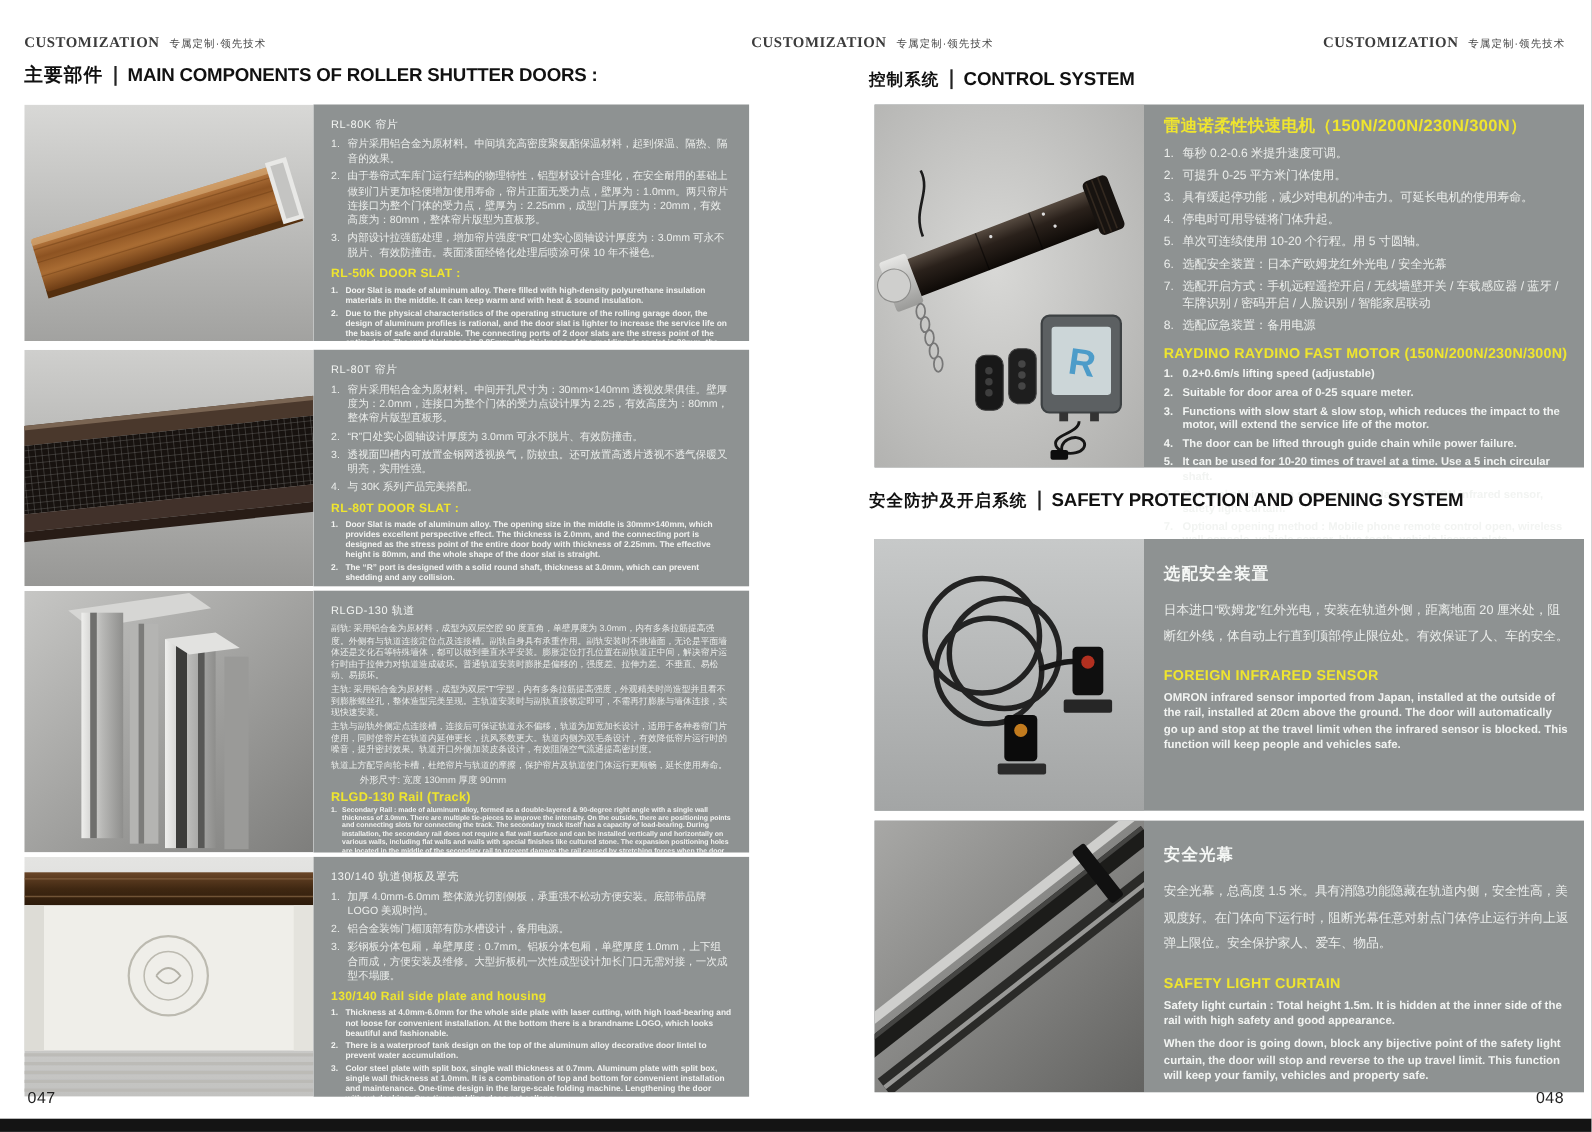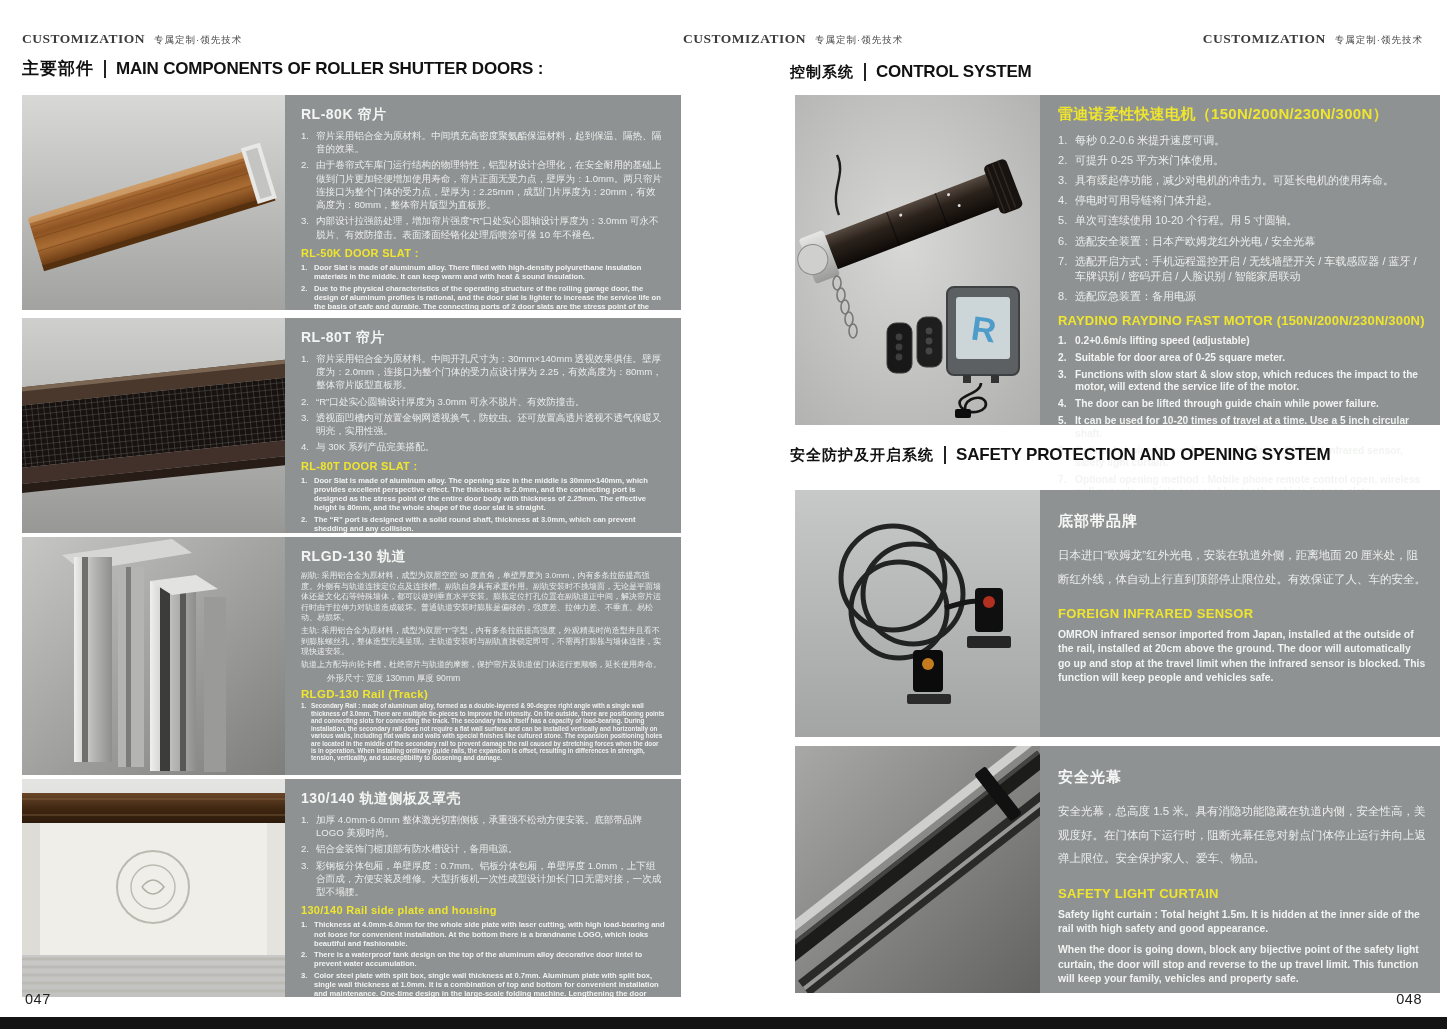--- a/index.html
+++ b/index.html
@@ -21,21 +21,21 @@
   .sect-title{position:absolute;display:flex;align-items:center;white-space:nowrap;}
   .sect-title .zh{font-size:17px;font-weight:700;color:#111;letter-spacing:1px;}
   .sect-title .vbar{display:inline-block;width:2px;height:18px;background:#222;margin:0 10px;}
   .sect-title .en{font-size:17px;font-weight:700;color:#111;letter-spacing:-.2px;}
 
   
   .sec{position:absolute;left:22px;display:flex;}
   .photo{width:263px;flex:0 0 263px;overflow:hidden;}
   .photo svg{display:block;}
   .panel{width:396px;flex:0 0 396px;background:var(--gray);color:var(--body);padding:11px 16px 8px 16px;overflow:hidden;}
-  .zh-title{font-size:14px;color:#f3f5f3;font-weight:700;margin-bottom:5px;letter-spacing:.5px;}
+  .zh-title{font-size:10px;color:#f3f5f3;font-weight:400;margin-bottom:5px;letter-spacing:.5px;}
   ol.zh-list,ol.en-list{list-style:none;counter-reset:n;}
   ol li{counter-increment:n;position:relative;padding-left:15px;margin-bottom:3px;}
   ol li::before{content:counter(n) ".";position:absolute;left:0;top:0;}
   .zh-list{font-size:9.6px;line-height:1.38;}
   .en-heading{color:var(--yellow);font-weight:700;font-size:11px;margin:6px 0 4px 0;letter-spacing:.3px;}
   .en-list{font-size:7.6px;line-height:1.2;font-weight:700;color:#f2f3f1;}
   .en-list li{padding-left:13px;margin-bottom:2.5px;}
 
   
   .dense .zh-para{font-size:8px;line-height:1.32;margin-bottom:2.5px;}
@@ -195,20 +195,21 @@
         <rect x="138" y="44" width="10" height="190" fill="#3c3c3a"></rect>
         <rect x="158" y="44" width="6" height="190" fill="#585856"></rect>
         <polygon points="128,44 174,38 196,52 150,58" fill="#e2e2e0"></polygon>
         <rect x="182" y="60" width="22" height="175" fill="#9a9a98"></rect>
       </svg>
     </div>
     <div class="panel dense">
       <div class="zh-title">RLGD-130 轨道</div>
       <p class="zh-para">副轨: 采用铝合金为原材料，成型为双层空腔 90 度直角，单壁厚度为 3.0mm，内有多条拉筋提高强度。外侧有与轨道连接定位点及连接槽。副轨自身具有承重作用。副轨安装时不挑墙面，无论是平面墙体还是文化石等特殊墙体，都可以做到垂直水平安装。膨胀定位打孔位置在副轨道正中间，解决帘片运行时由于拉伸力对轨道造成破坏。普通轨道安装时膨胀是偏移的，强度差、拉伸力差、不垂直、易松动、易损坏。</p>
       <p class="zh-para">主轨: 采用铝合金为原材料，成型为双层“T”字型，内有多条拉筋提高强度，外观精美时尚造型并且看不到膨胀螺丝孔，整体造型完美呈现。主轨道安装时与副轨直接锁定即可，不需再打膨胀与墙体连接，实现快速安装。</p>
+      <p class="zh-para">主轨与副轨外侧定点连接槽，连接后可保证轨道永不偏移，轨道为加宽加长设计，适用于各种卷帘门片使用，同时使帘片在轨道内延伸更长，抗风系数更大。轨道内侧为双毛条设计，有效降低帘片运行时的噪音，提升密封效果。轨道开口外侧加装皮条设计，有效阻隔空气流通提高密封度。</p>
       <p class="zh-para">轨道上方配导向轮卡槽，杜绝帘片与轨道的摩擦，保护帘片及轨道使门体运行更顺畅，延长使用寿命。</p>
       <p class="dims">外形尺寸: 宽度 130mm  厚度 90mm</p>
       <div class="en-heading">RLGD-130  Rail (Track)</div>
       <ol class="en-list">
         <li>Secondary Rail : made of aluminum alloy, formed as a double-layered &amp; 90-degree right angle with a single wall thickness of 3.0mm. There are multiple tie-pieces to improve the intensity. On the outside, there are positioning points and connecting slots for connecting the track. The secondary track itself has a capacity of load-bearing. During installation, the secondary rail does not require a flat wall surface and can be installed vertically and horizontally on various walls, including flat walls and walls with special finishes like cultured stone. The expansion positioning holes are located in the middle of the secondary rail to prevent damage the rail caused by stretching forces when the door is in operation. When installing ordinary guide rails, the expansion is offset, resulting in differences in strength, tension, verticality, and susceptibility to loosening and damage.</li>
 
       </ol>
     </div>
   </div>
 
@@ -373,21 +374,21 @@
           <rect x="172" y="146" width="44" height="12" rx="2" fill="#262626"></rect>
         </g>
         <g>
           <rect x="118" y="160" width="30" height="42" rx="4" fill="#0b0b0b"></rect>
           <circle cx="133" cy="174" r="6" fill="#c27b1e"></circle>
           <rect x="112" y="204" width="44" height="10" rx="2" fill="#2b2b2b"></rect>
         </g>
       </svg>
     </div>
     <div class="rtext" style="top:22px;">
-      <div class="sp-title">底部带品牌</div>
+      <div class="sp-title">选配安全装置</div>
       <p class="sp-zh">日本进口“欧姆龙”红外光电，安装在轨道外侧，距离地面 20 厘米处，阻断红外线，体自动上行直到顶部停止限位处。有效保证了人、车的安全。</p>
       <div class="sp-en-title">FOREIGN INFRARED SENSOR</div>
       <div class="sp-en">
         <p>OMRON infrared sensor imported from Japan, installed at the outside of the rail, installed at 20cm above the ground. The door will automatically go up and stop at the travel limit when the infrared sensor is blocked. This function will keep people and vehicles safe.</p>
       </div>
     </div>
   </div>
 
   <div class="rblock" style="top:746px;height:247px;">
     <div class="rphoto" style="height:247px;">

